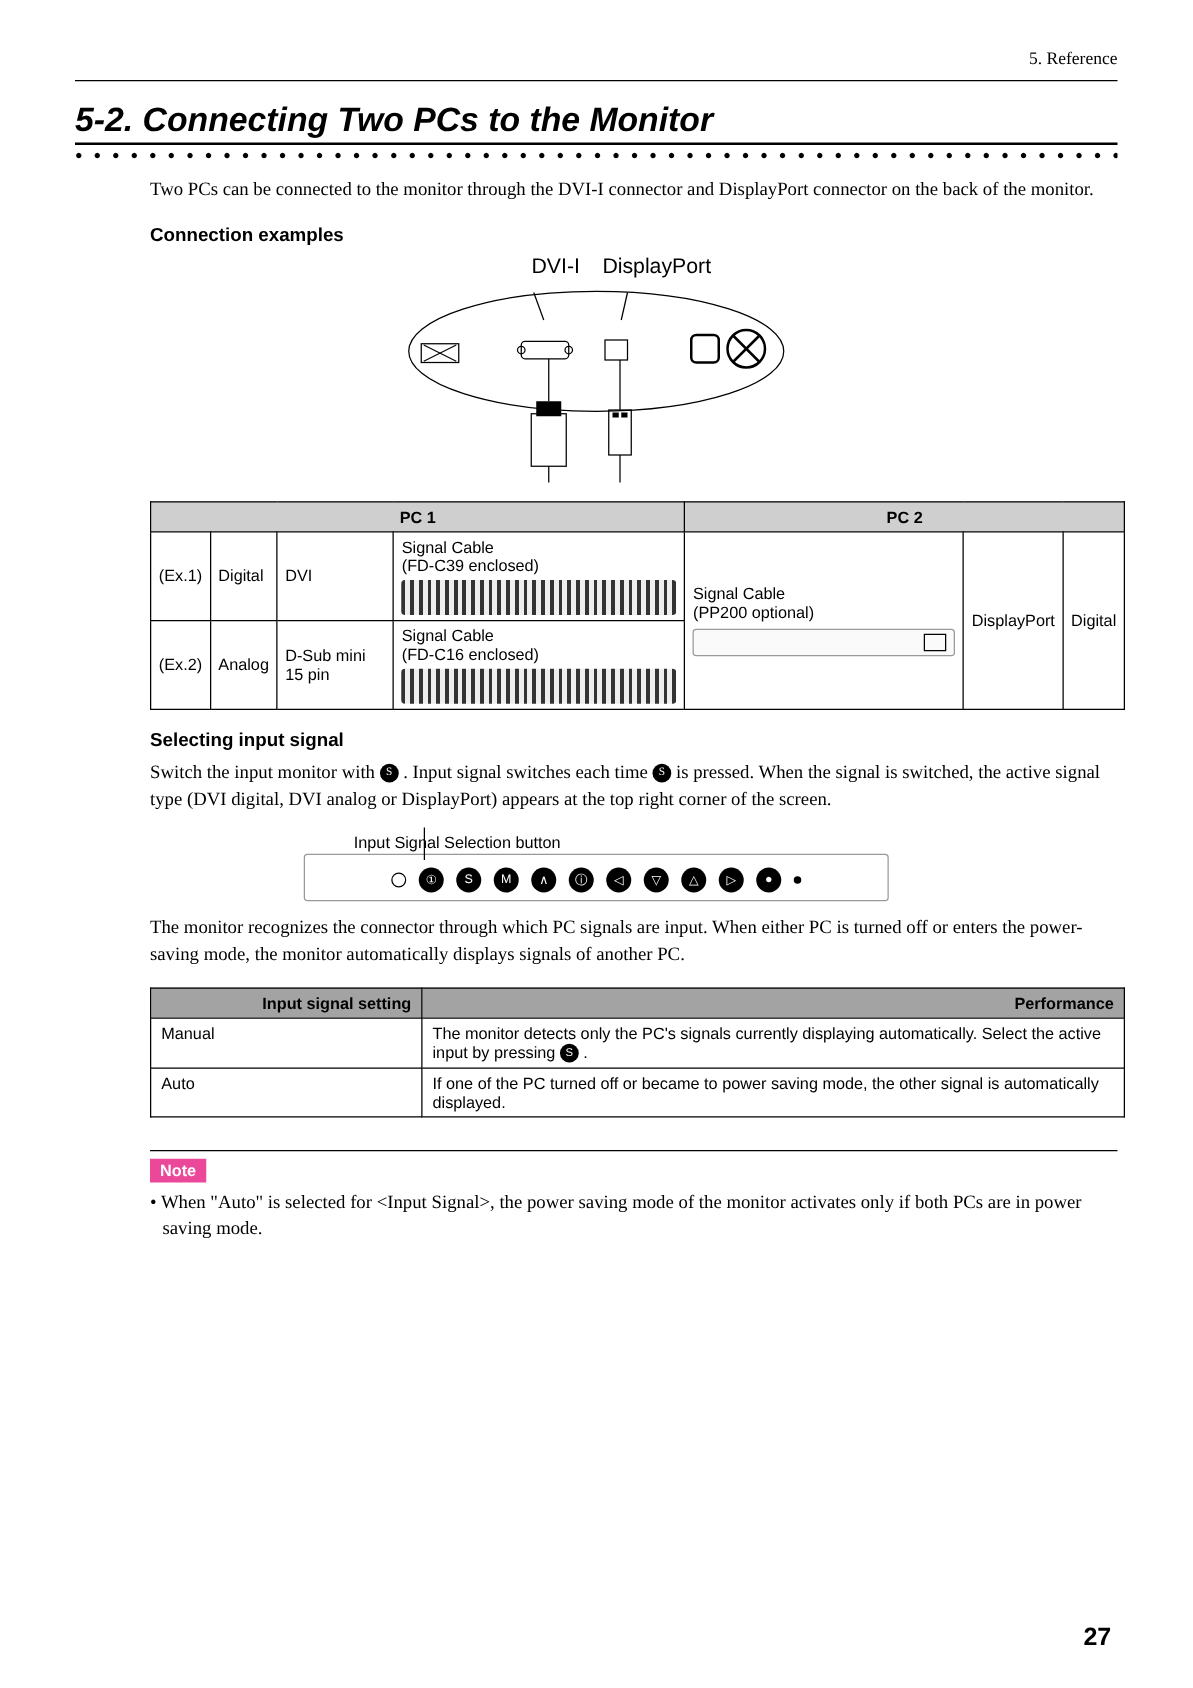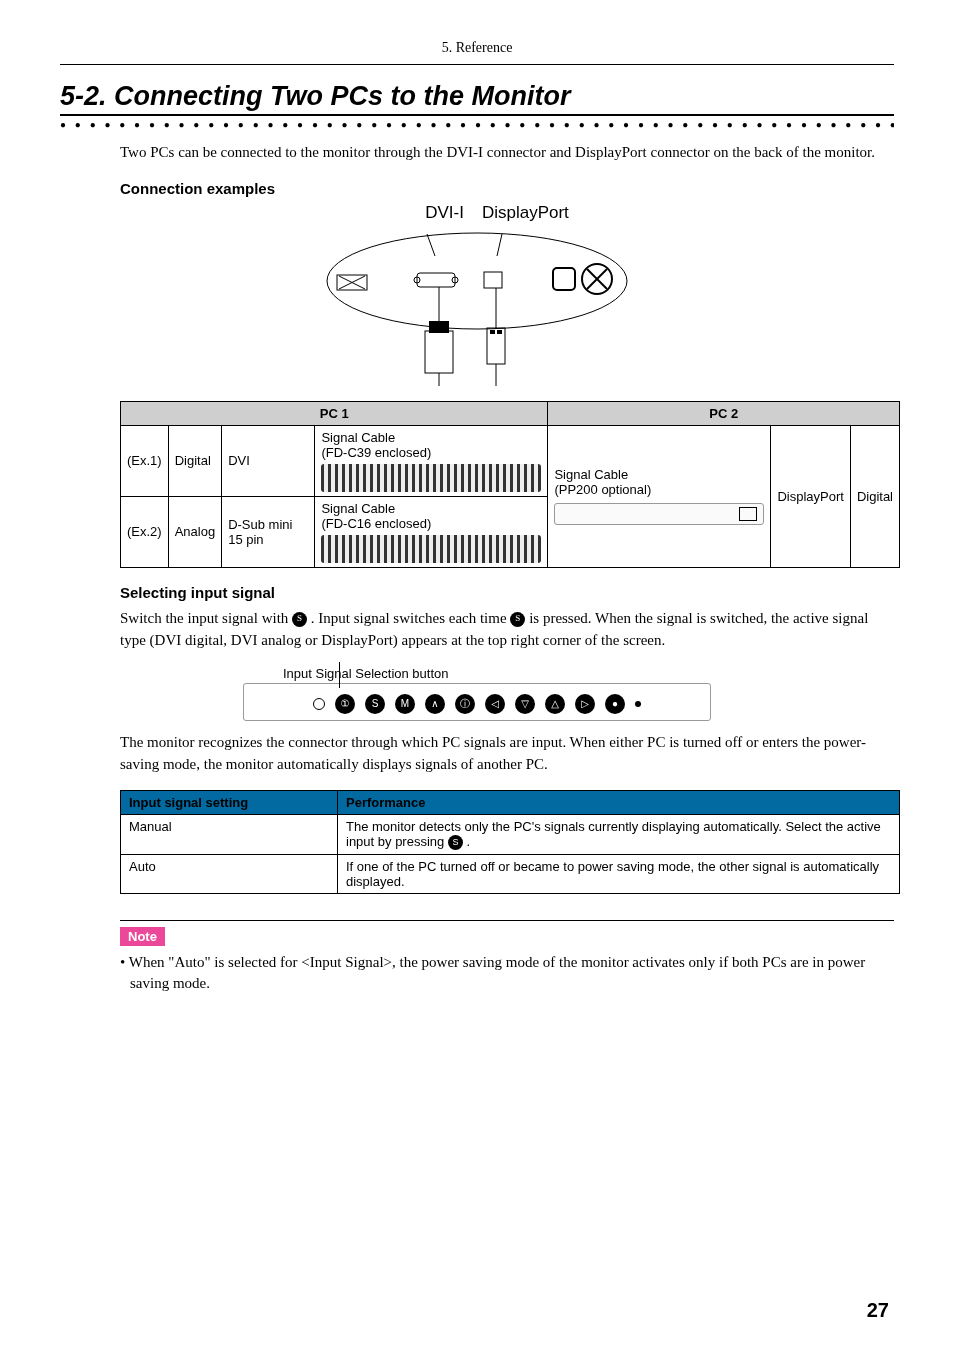--- a/index.html
+++ b/index.html
@@ -10,21 +10,21 @@
     color: #000;
   }
   .page {
     width: 954px;
     min-height: 1350px;
     box-sizing: border-box;
     padding: 40px 60px 30px 60px;
     position: relative;
   }
   .section-label {
-    text-align: center;
+    text-align: right;
     font-size: 14px;
     margin-bottom: 8px;
     font-family: "Times New Roman", serif;
   }
   .top-rule { border-top: 1px solid #000; margin-bottom: 16px; }
 
   .h1-wrap { margin-bottom: 2px; font-style: italic; }
   .h1 {
     font-size: 27px;
     font-weight: bold;
@@ -145,21 +145,21 @@
     border-collapse: collapse;
     width: 780px;
     margin-left: 60px;
     font-size: 13px;
   }
   table.perf th, table.perf td {
     border: 1px solid #000;
     padding: 4px 8px;
     vertical-align: top;
   }
-  table.perf th { background:#0369a1; font-weight:bold; text-align:left; }
+  table.perf th { background:#a3a3a3; font-weight:bold; text-align:right; }
 
   .note-box {
     margin-top: 26px;
     margin-left: 60px;
     border-top: 1px solid #000;
     padding-top: 6px;
   }
   .note-label {
     display: inline-block;
     background: #ec4899;
@@ -272,21 +272,21 @@
         <span>(FD-C16 enclosed)</span>
         <div class="cable-placeholder"></div>
       </td>
     </tr>
   </tbody>
     </table>
 
   <div class="sub-head">Selecting input signal</div>
 
   <div class="body-text">
-    <span>Switch the input signal with </span>
+    <span>Switch the input monitor with </span>
     <span class="inline-btn">S</span>
     <span>. Input signal switches each time </span>
     <span class="inline-btn">S</span>
     <span> is pressed. When the signal is switched, the active signal type (DVI digital, DVI analog or DisplayPort) appears at the top right corner of the screen.</span>
   </div>
 
   <div class="button-row">
     <div class="btn-caption">Input Signal Selection button</div>
     <div class="btn-panel">
       <div class="tick"></div>

